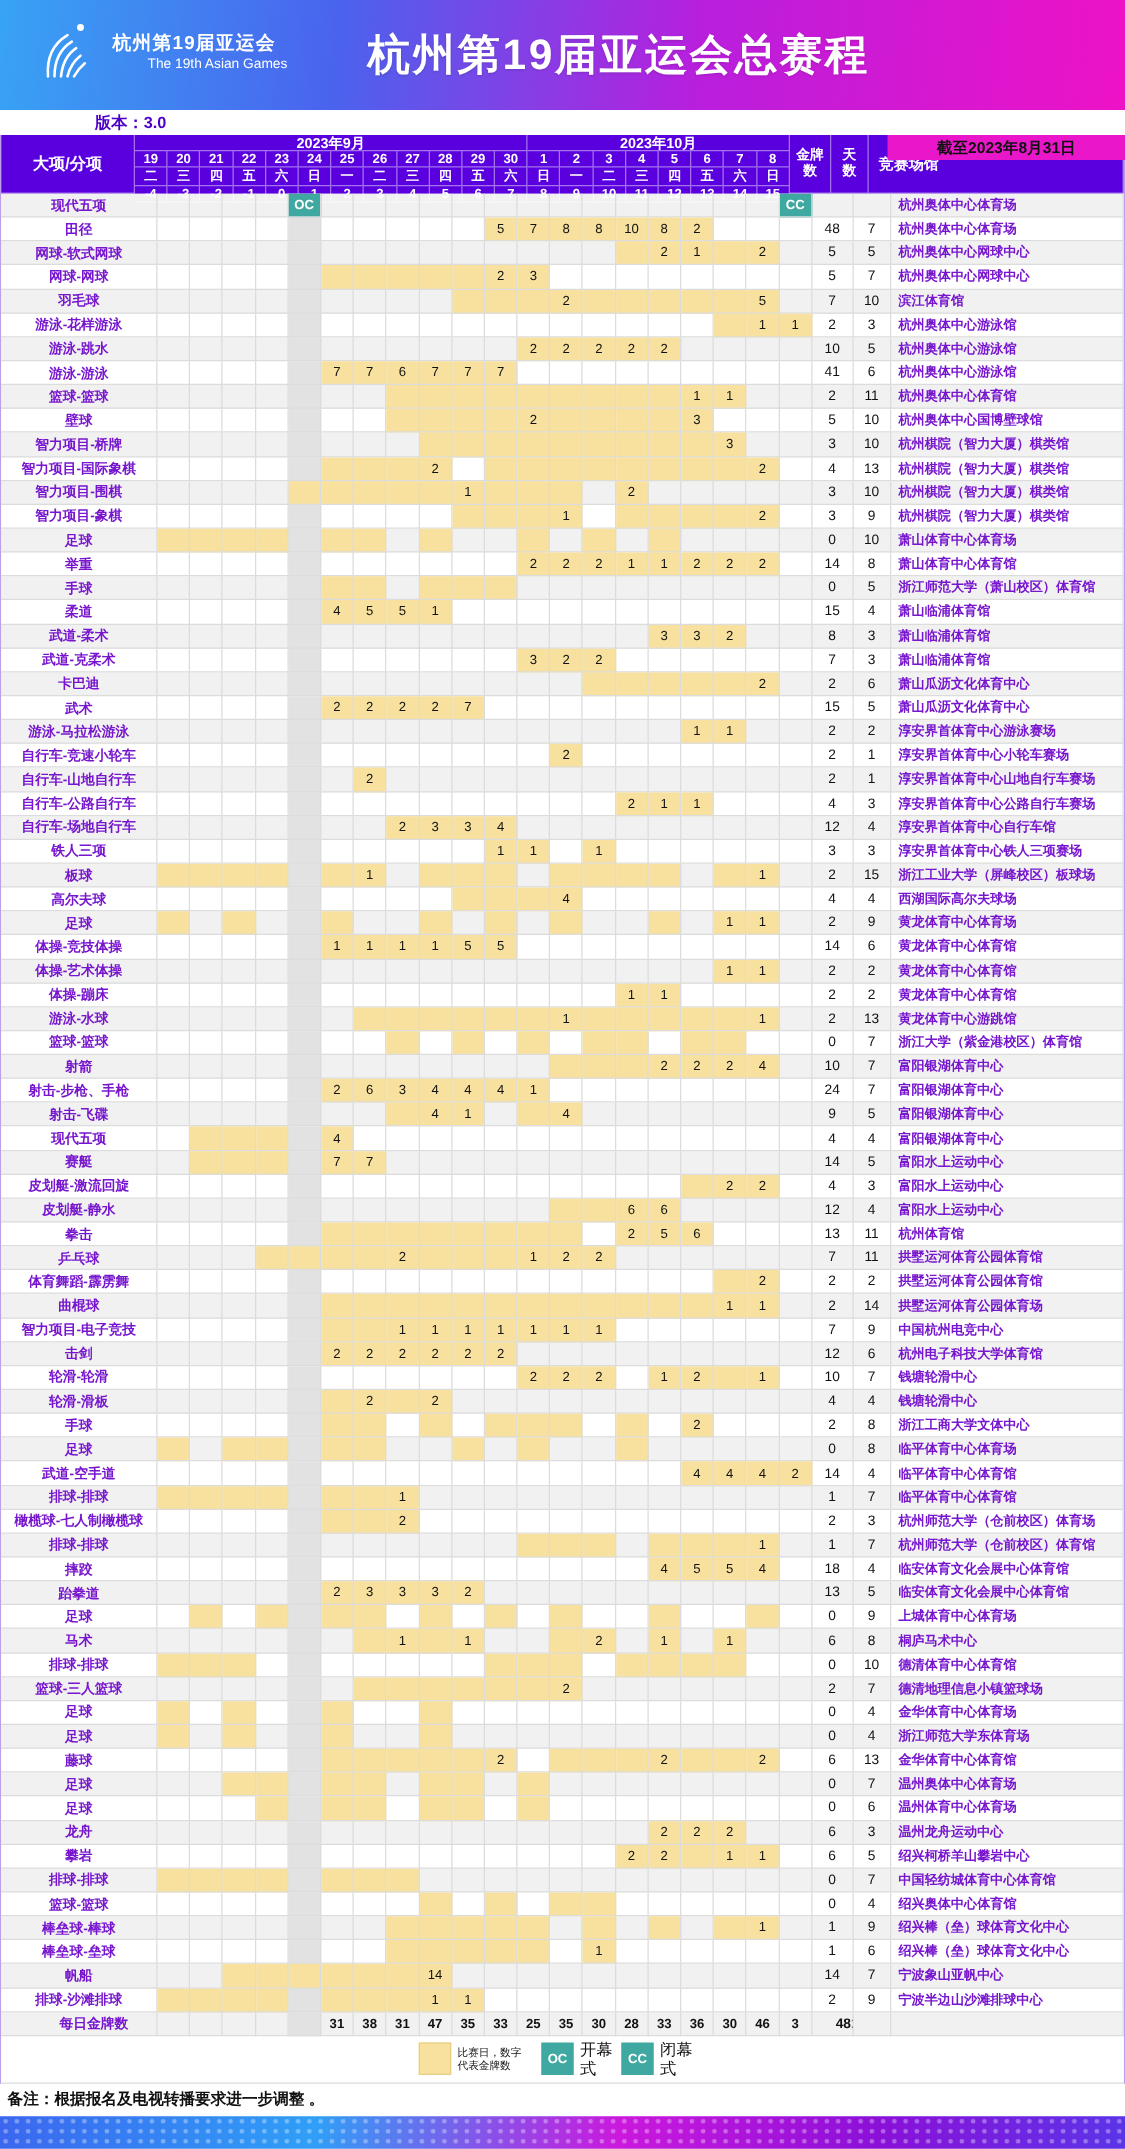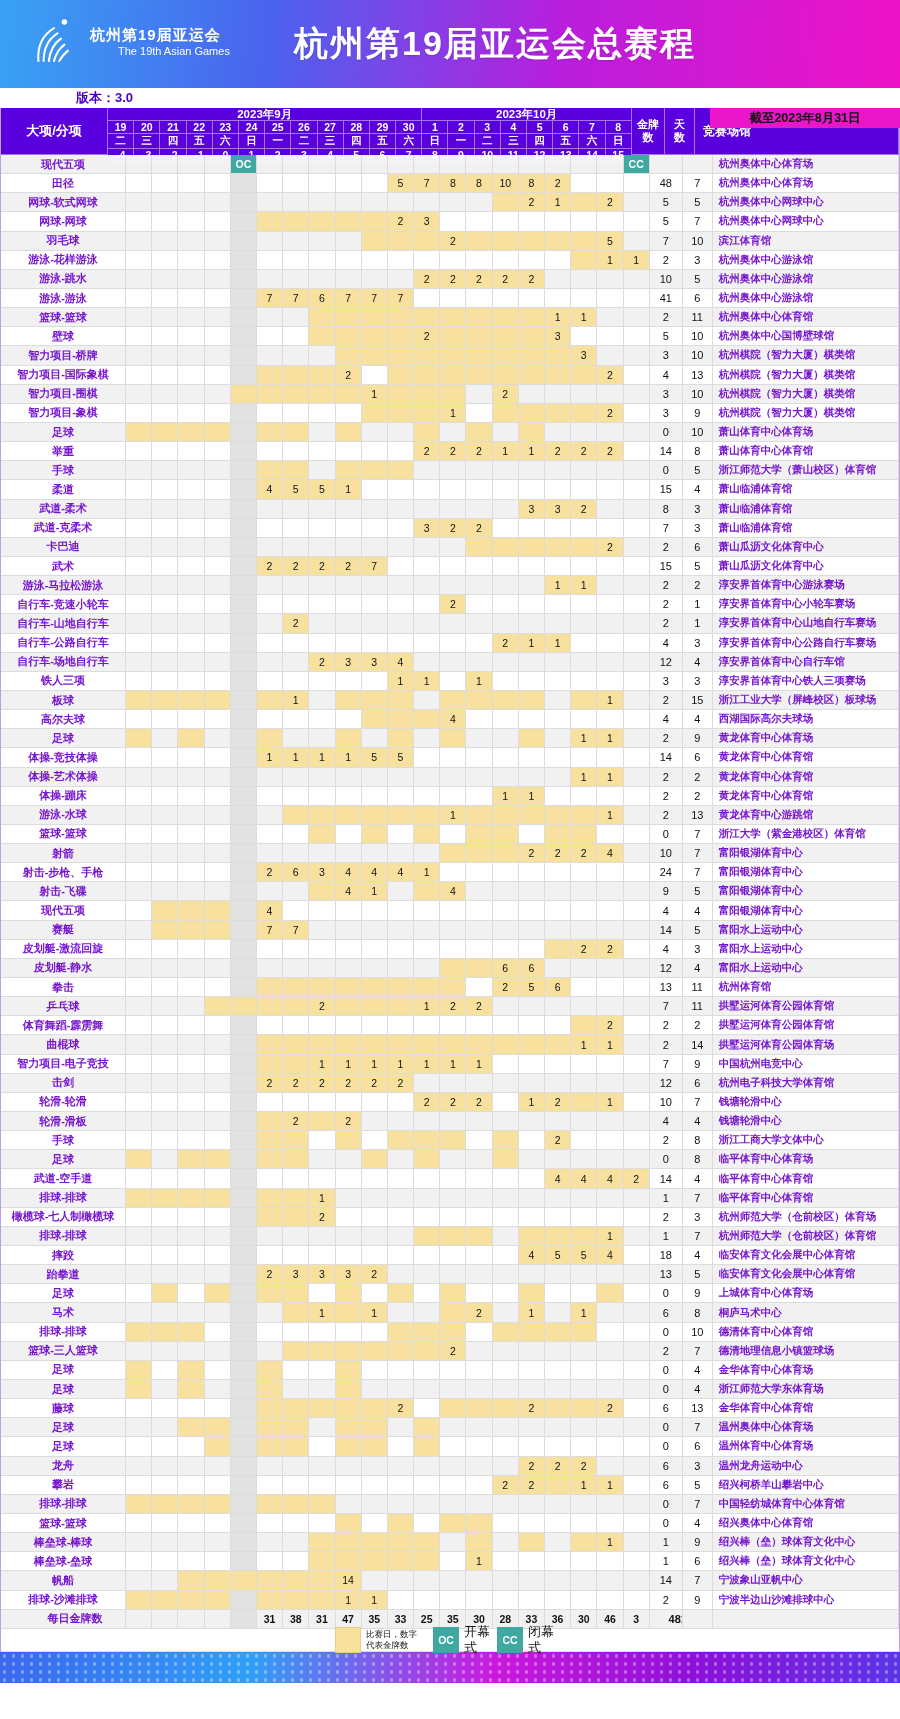--- a/index.html
+++ b/index.html
@@ -53,21 +53,21 @@
   .c-hl { background:#f8e19e; }
   .c-oc { background:#3fa8a0; color:#fff; font-weight:bold; font-size:10.5px; }
   .gold { width:33px; font-size:11px; color:#111; }
   .days { width:30px; font-size:11px; color:#111; }
   .venue { flex:1; color:#7716ce; font-size:10.5px; font-weight:bold;
            justify-content:flex-start; padding-left:6px; white-space:nowrap; }
   .totals .label, .totals .gold { font-weight:bold;padding-left:24px; }
   .totals .cell { font-weight:bold; }
 
   
-  .legend { height:23px; display:flex; align-items:center; padding-left:334px; gap:5px;
+  .legend { height:38px; display:flex; align-items:center; padding-left:334px; gap:5px;
             border-bottom:1px solid #dcdcdc; background:#fff; }
   .sw { width:26px; height:26px; flex:none; }
   .sw-match { background:#f8e19e; border:1px solid #e6cf85; }
   .sw-oc,.sw-cc { background:#3fa8a0; color:#fff; font-weight:bold; font-size:10.5px;
                   display:flex; align-items:center; justify-content:center; }
   .lg-txt { font-size:8.5px; color:#111; line-height:1.25; width:62px; }
   .lg-small { font-size:13px; color:#111; line-height:1.2; width:28px; }
 
   .note { height:26px; display:flex; align-items:center; padding-left:6px;
           font-size:12.5px; font-weight:bold; color:#111; }
@@ -2210,15 +2210,16 @@
           <div>式</div>
       </div>
       <div class="sw sw-cc">CC</div>
       <div class="lg-small">
         <div>闭幕</div>
           <div>式</div>
       </div>
     </div>
   </div>
 
+  <div class="note">备注：根据报名及电视转播要求进一步调整 。</div>
   <div class="bottom-band"></div>
 
 </div>
 
 </body></html>

